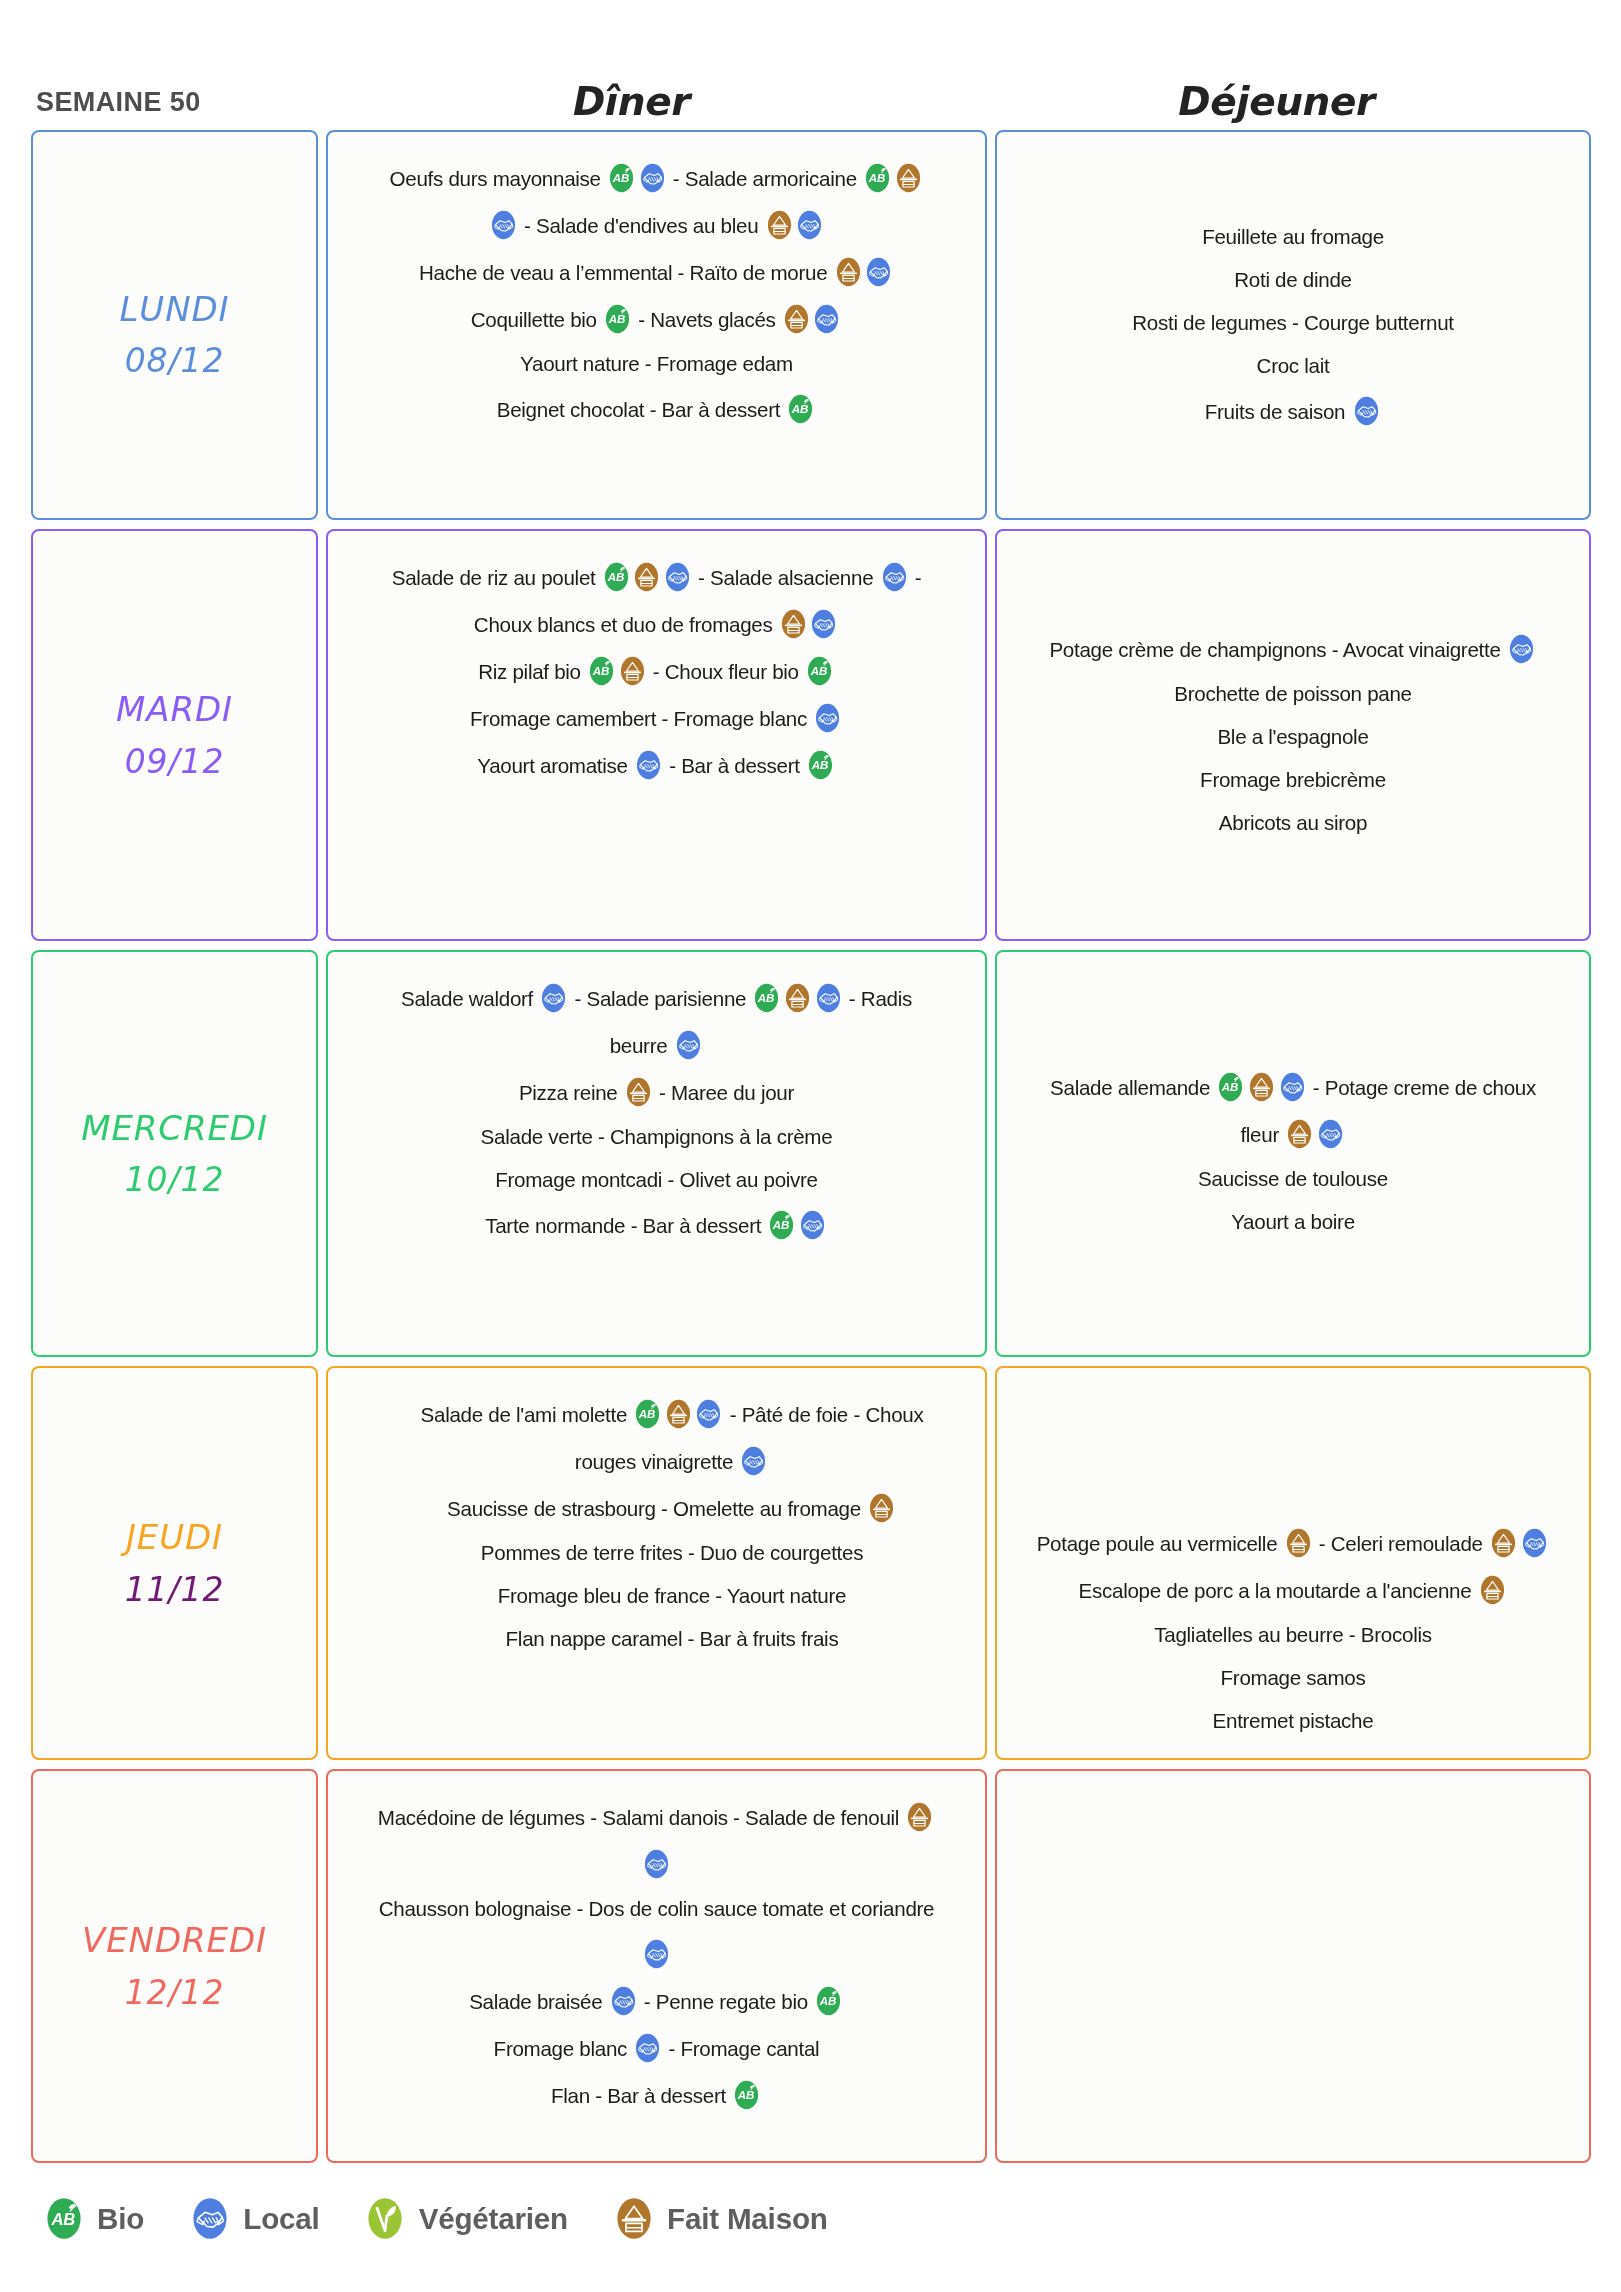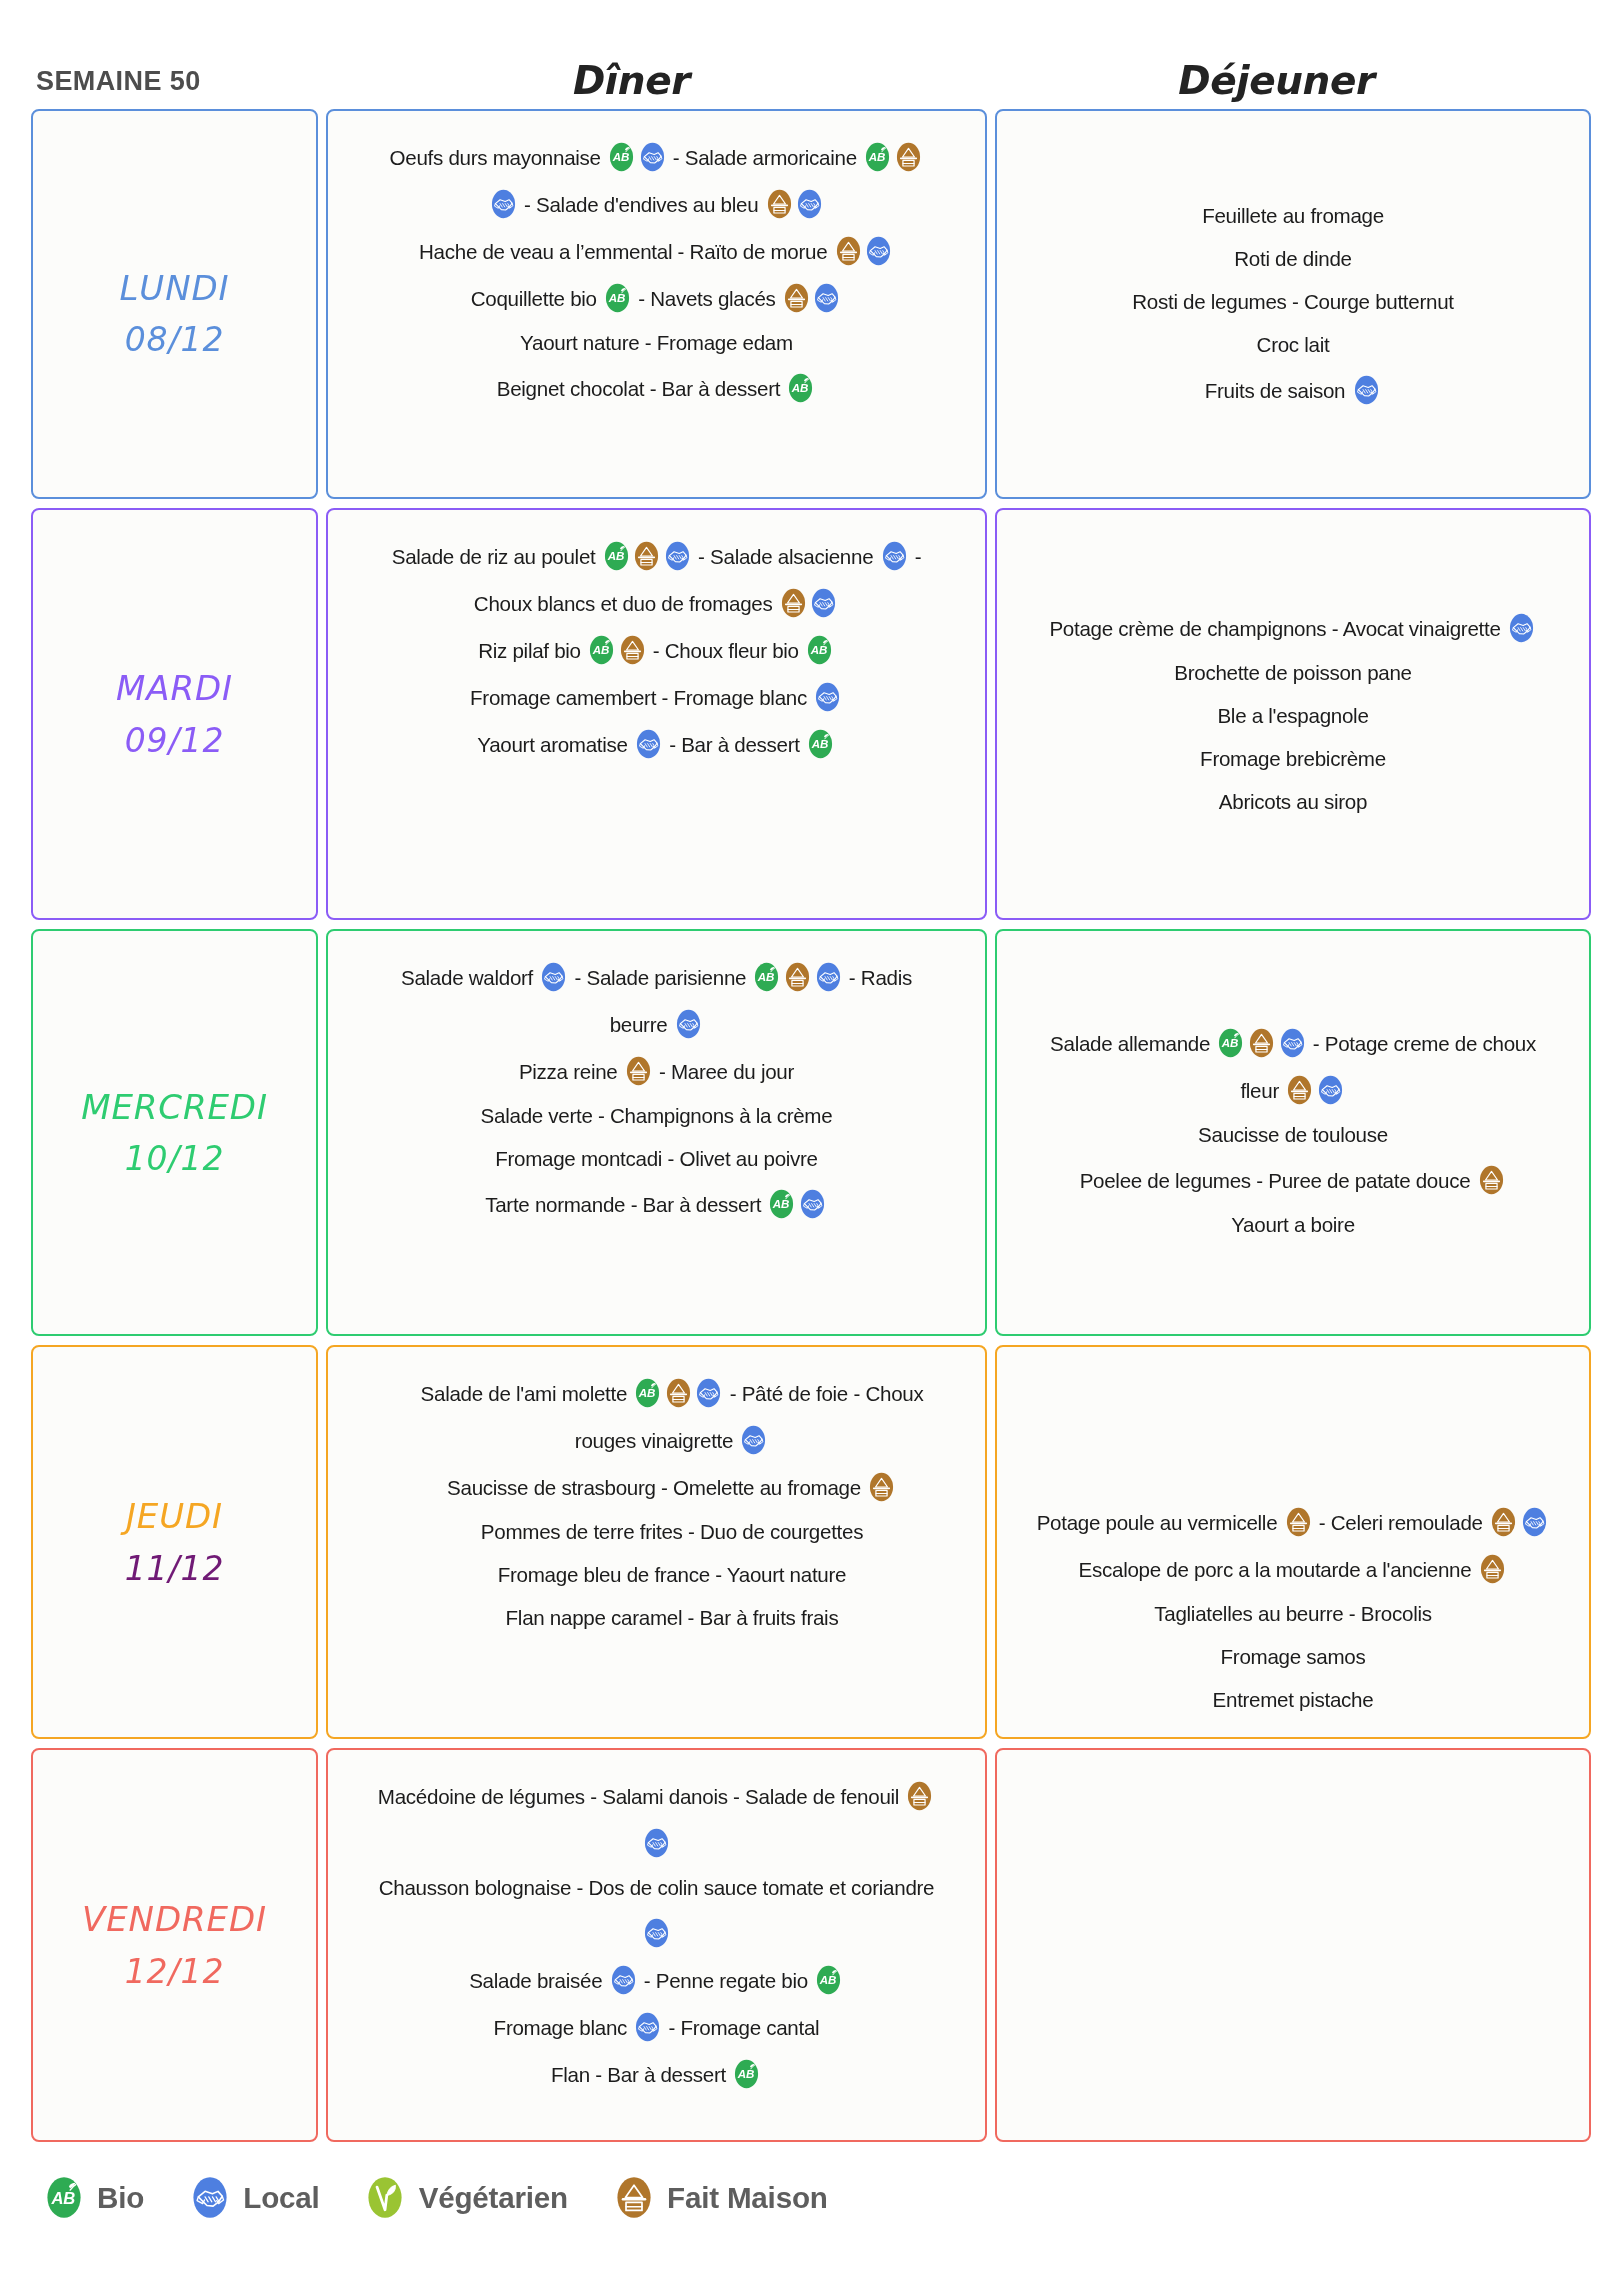--- a/index.html
+++ b/index.html
@@ -14,21 +14,21 @@
     width: 1622px;
     height: 2293px;
     position: relative;
     overflow: hidden;
   }
 
   
   .topbar {
     display: flex;
     align-items: flex-end;
-    height: 109px;
+    height: 130px;
     padding: 0 0 9px 0;
   }
   .week-title {
     width: 318px;
     padding-left: 36px;
     font-size: 27px;
     font-weight: bold;
     color: #4d4d4d;
     letter-spacing: 0.4px;
     line-height: 1;
@@ -586,29 +586,20 @@
                   <path d="M11 34 l11 -9 l12 4 l9 -4 l7 8 l-6 9 l-9 7 l-10 -1 z" stroke-width="2.6"></path>
                   <path d="M22 34 l5 8" stroke-width="2"></path>
                   <path d="M28 34 l5 8" stroke-width="2"></path>
                   <path d="M34 34 l5 8" stroke-width="2"></path>
                   <path d="M40 34 l5 8" stroke-width="2"></path>
                   <path d="M11 34 l-2 6 l9 5 l3 -6" stroke-width="2.2"></path>
                   <path d="M50 33 l2 6 l-8 6 l-3 -5" stroke-width="2.2"></path>
                 </g>
               </svg></span></div>
           <div class="menu-line"><span class="tok">Saucisse de toulouse</span></div>
-          <div class="menu-line"><span class="tok">Poelee de legumes - Puree de patate douce </span><span class="ico"><svg viewBox="0 0 60 70">
-                <ellipse cx="30" cy="35" rx="27" ry="33" fill="#b0762b"></ellipse>
-                <g fill="none" stroke="#ffffff" stroke-width="3" stroke-linejoin="round" stroke-linecap="round">
-                  <path d="M30 15 L44 35 L16 35 Z" stroke-width="2.8"></path>
-                  <path d="M12 38 L48 38" stroke-width="4"></path>
-                  <rect x="17" y="43" width="26" height="13" stroke-width="2.8"></rect>
-                  <path d="M17 50 L43 50" stroke-width="2.4"></path>
-                </g>
-              </svg></span></div>
           <div class="menu-line"><span class="tok">Yaourt a boire</span></div>
         </div>
       </div>
     </div>
     <div class="day-row" style="height: 394px;">
       <div class="cell cell-day" style="border-color: rgb(245, 166, 35);">
         <div class="day-name" style="color: rgb(245, 166, 35);">JEUDI</div>
         <div class="day-date" style="color: #701a75;">11/12</div>
       </div>
       <div class="cell cell-lunch" style="border-color: rgb(245, 166, 35); display: flex; align-items: flex-start; justify-content: center;">

